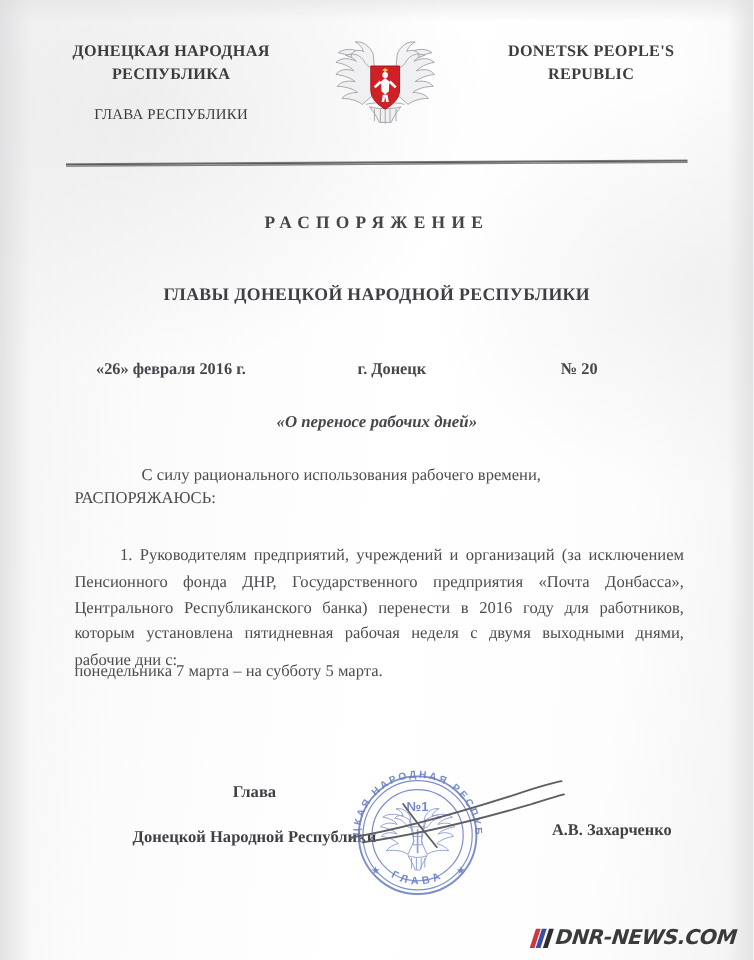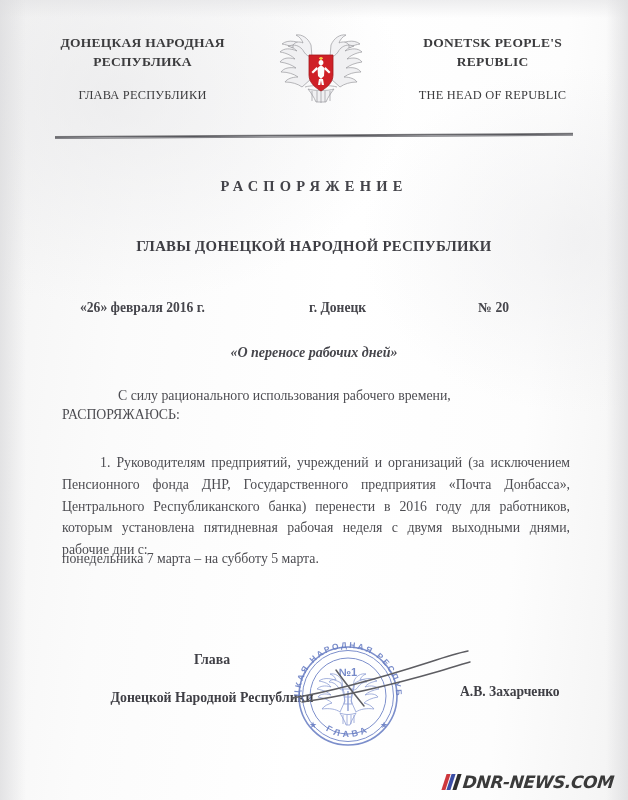--- a/index.html
+++ b/index.html
@@ -112,21 +112,21 @@
     position: absolute;
     left: 80px; top: 300px;
     width: 470px;
     display: flex;
     justify-content: flex-start;
     font-weight: bold;
     font-size: 13.6px;
     color: #46464c;
   }
   .meta-date { width: 190px; text-align: left; }
-  .meta-city { width: 120px; text-align: left; margin-left: 39px; }
+  .meta-city { width: 120px; text-align: left; margin-left: 28px; }
   .meta-num  { width: 80px; text-align: right; }
 
   
   .subject {
     position: absolute;
     left: 0; top: 345px; width: 628px;
     text-align: center;
     font-weight: bold;
     font-style: italic;
     font-size: 14px;
@@ -265,21 +265,20 @@
           </g>
           <path d="M43 30 L43 33" stroke="#f6d24a" stroke-width="1.6"></path>
           <path d="M41 31.3 L45 31.3" stroke="#f6d24a" stroke-width="1.2"></path>
         </g>
       </svg>
     </div>
 
     <div class="lh-block right">
       <div class="lh-title" style="white-space:pre-line">DONETSK PEOPLE'S
 REPUBLIC</div>
-      <div class="lh-sub">THE HEAD OF REPUBLIC</div>
     </div>
   </div>
 
   <div class="hrule"></div>
 
   <div class="doc-kind">РАСПОРЯЖЕНИЕ</div>
   <div class="doc-org">ГЛАВЫ ДОНЕЦКОЙ НАРОДНОЙ РЕСПУБЛИКИ</div>
 
   <div class="meta-row">
     <div class="meta-date">«26» февраля 2016 г.</div>

